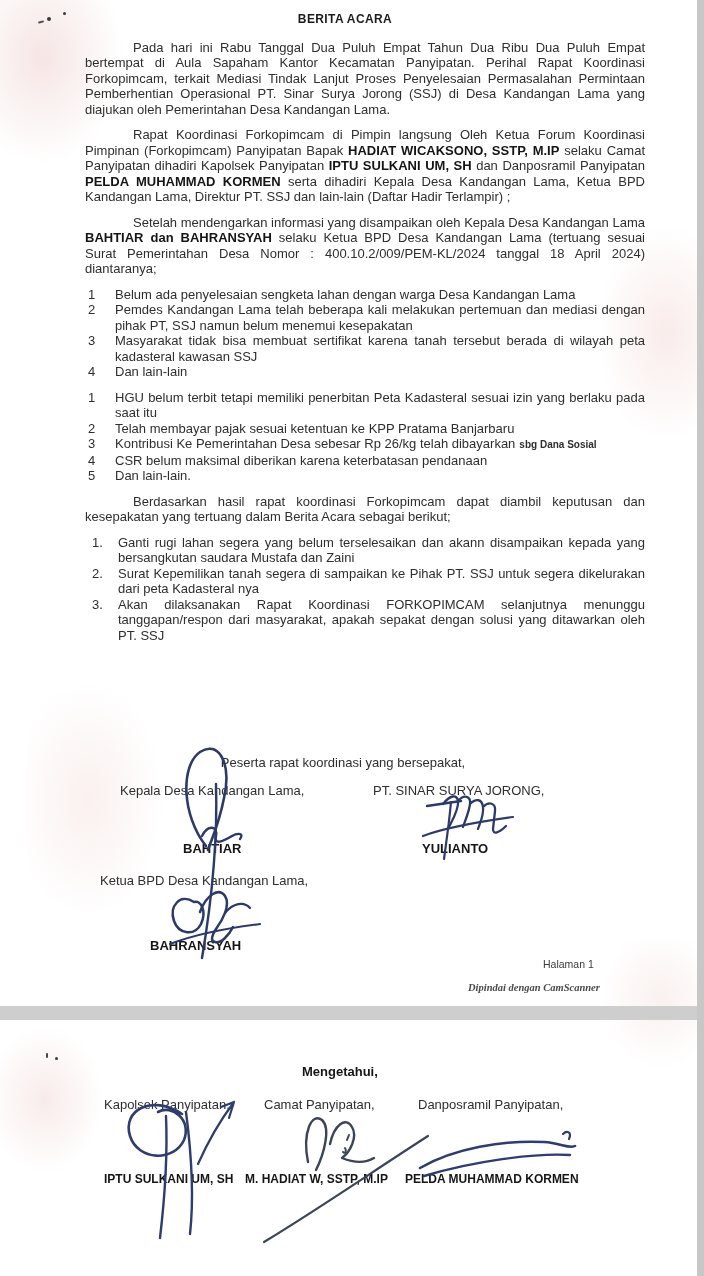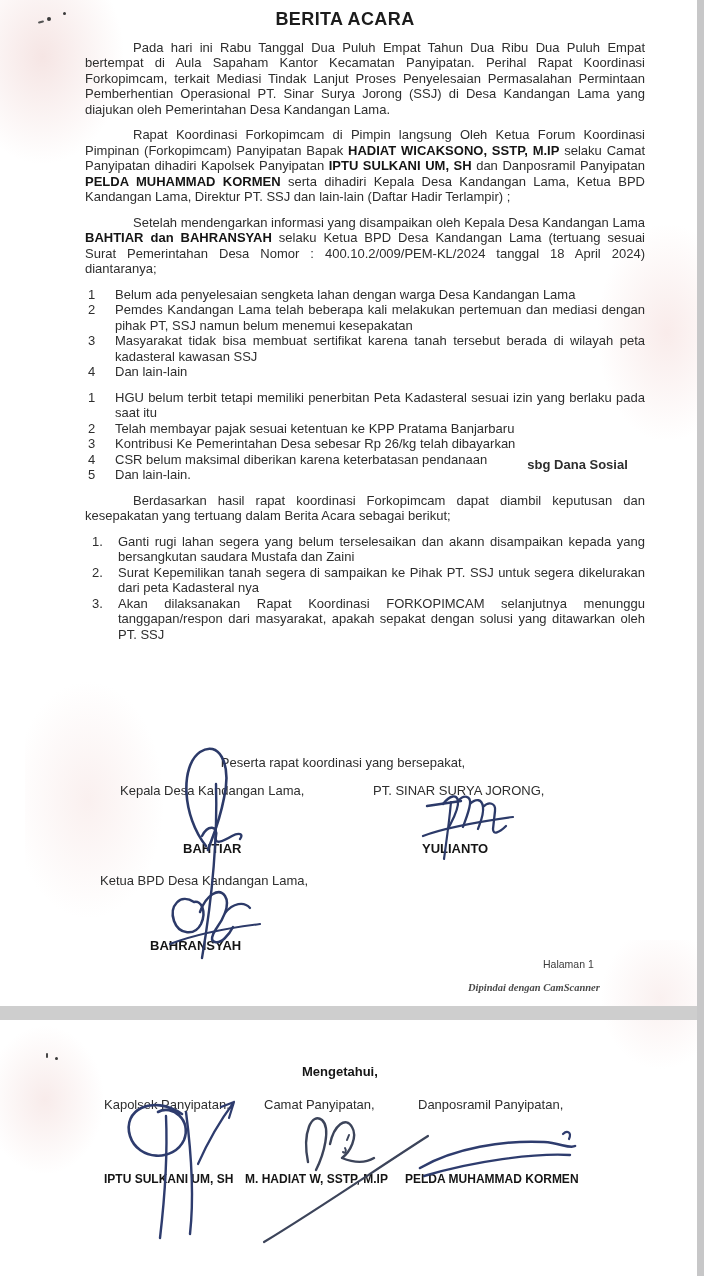--- a/index.html
+++ b/index.html
@@ -25,32 +25,32 @@
   .sp4 { left:55px; top:1057px; width:3px; height:3px; }
   .sp5 { left:46px; top:1053px; width:2px; height:5px; border-radius:2px; background:#474747; }
 
   
   .flow {
     position:absolute; left:85px; top:12px; width:560px;
     font-size:13px; line-height:15.5px; text-align:justify;
   }
   .title {
     margin:0 0 12px 0; padding-right:40px; text-align:center;
-    font-size:18px; font-weight:bold; letter-spacing:.4px; color:#1c1c1c;
+    font-size:12px; font-weight:bold; letter-spacing:.4px; color:#1c1c1c;
   }
   .flow p { margin:0 0 10px 0; }
   .indent { text-indent:48px; }
   .flow b, .bold { font-weight:bold; color:#151515; }
 
   .nlist { margin:0 0 10px 0; }
   .li { display:flex; }
   .li .num { flex:0 0 27px; padding-left:3px; }
   .nlist.dotted .li .num { flex:0 0 26px; padding-left:7px; }
   .li .txt { flex:1; text-align:justify; }
-  .subnote { font-size:13px; font-weight:bold; color:#2e2e2e; position:relative; top:21px; margin-left:12px; white-space:nowrap; }
+  .subnote { font-size:10px; font-weight:bold; color:#2e2e2e; position:relative; top:0; margin-left:4px; white-space:nowrap; }
 
   
   .abs { position:absolute; font-size:13px; }
   .sig-heading { left:163px; top:755px; width:360px; text-align:center; }
   .role-kades { left:120px; top:783px; }
   .role-pt { left:373px; top:783px; }
   .name-bahtiar { left:183px; top:841px; font-weight:bold; color:#151515; }
   .name-yulianto { left:422px; top:841px; font-weight:bold; color:#151515; }
   .role-bpd { left:100px; top:873px;text-align:right; }
   .name-bahransyah { left:150px; top:938px; font-weight:bold; color:#151515; }

